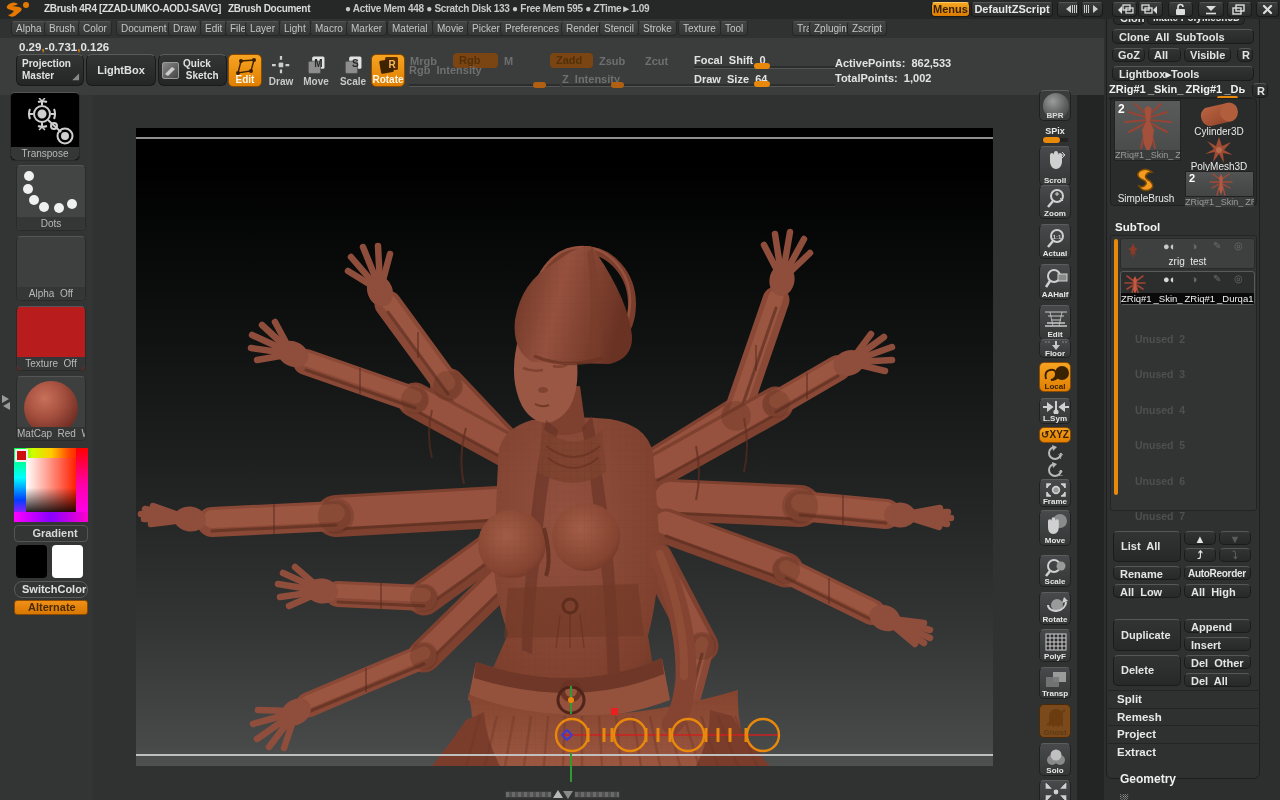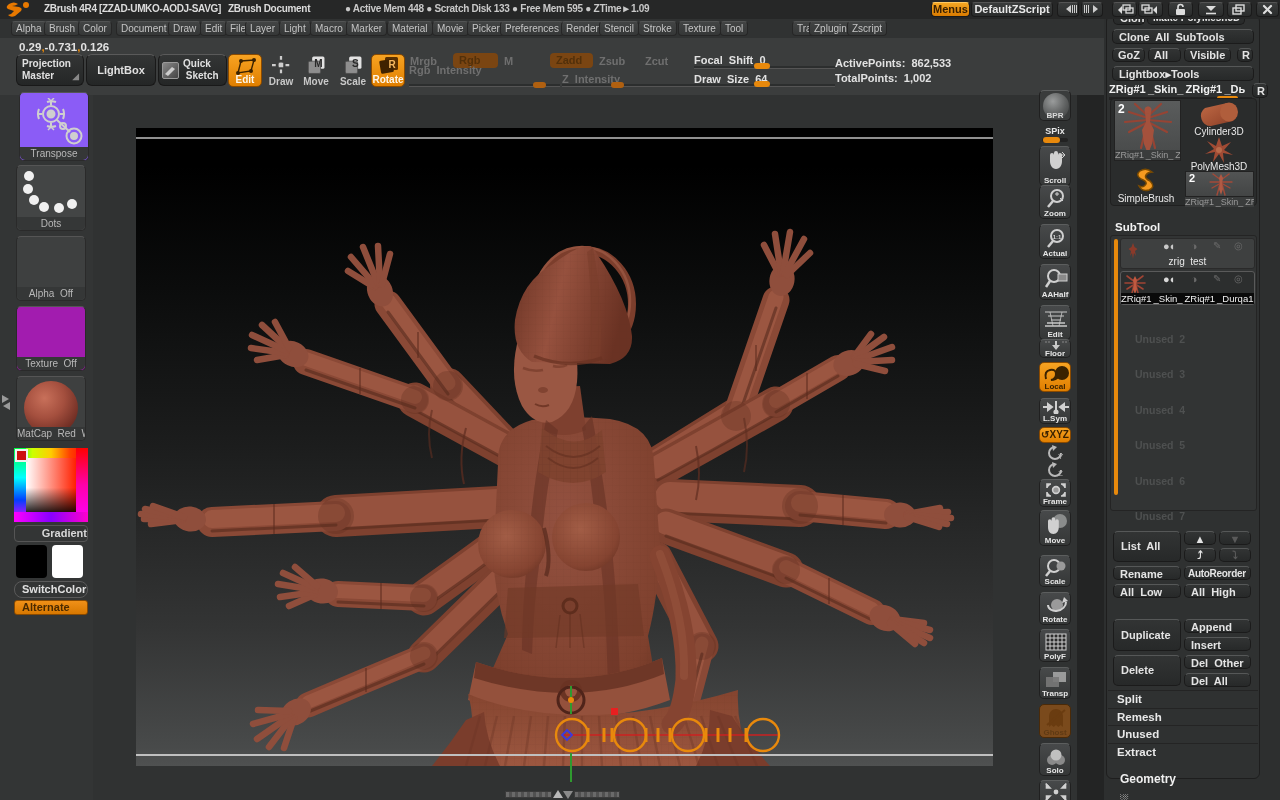--- a/index.html
+++ b/index.html
@@ -216,21 +216,21 @@
     <div class="thumb" style="left:754px;top:25px"></div>
     <span class="whlab" style="left:694px;top:35px">Draw&nbsp; Size&nbsp; 64</span>
     <div class="slider" style="left:694px;top:46px;width:141px"></div>
     <div class="thumb" style="left:754px;top:43px"></div>
     <span class="whlab" style="left:835px;top:19px">ActivePoints:&nbsp; 862,533</span>
     <span class="whlab" style="left:835px;top:34px">TotalPoints:&nbsp; 1,002</span>
     <div style="position:absolute;left:94px;top:57px;width:36px;height:7px;background:#8a8a8a;border-radius:1px"></div>
   </div>
   <div id="leftedge"></div>
   <div id="lefttray">
-    <div class="lpanel" style="top:-3px;height:69px;left:19px;width:70px;background:#8b5cf6">
+    <div class="lpanel" style="top:-3px;height:69px;left:10px;width:70px;background:#000000">
       <svg class="abs" style="left:12px;top:5px" width="52" height="50" viewBox="0 0 52 50">
         <g stroke="#cfcfcf" stroke-width="2" fill="none">
           <circle cx="19" cy="16" r="8"></circle>
           <circle cx="19" cy="16" r="3.5" fill="#cfcfcf"></circle>
           <path d="M19 2 L19 7 M19 25 L19 30 M5 16 L10 16 M28 16 L33 16"></path>
           <path d="M15 4 A13 13 0 0 1 24 4 M15 28 A13 13 0 0 0 24 28 M7 11 A13 13 0 0 0 7 21 M31 11 A13 13 0 0 1 31 21"></path>
           <path d="M16 0 L19 3 L22 0 M16 32 L19 29 L22 32" stroke-width="1.5"></path>
           <line x1="25" y1="22" x2="38" y2="34"></line>
           <circle cx="31" cy="28" r="3"></circle>
           <circle cx="42" cy="38" r="7.5"></circle>
@@ -248,21 +248,21 @@
             <circle cx="27" cy="41" r="5"></circle>
             <circle cx="42" cy="42" r="5"></circle>
             <circle cx="55" cy="38" r="5"></circle>
         </g>
       </svg>
       <div class="lab">Dots</div>
     </div>
     <div class="lpanel" style="top:141px;height:65px;left:16px;width:70px;background:#3e4040">
       <div class="lab">Alpha&nbsp; Off</div>
     </div>
-    <div class="lpanel" style="top:211px;height:65px;left:16px;width:70px;background:#a21caf">
+    <div class="lpanel" style="top:211px;height:65px;left:16px;width:70px;background:#b91c1c">
       <div class="lab">Texture&nbsp; Off</div>
     </div>
     <div class="lpanel" style="top:281px;height:65px;left:16px;width:70px;background:#3e4040">
       <div style="position:absolute;left:7px;top:4px;width:54px;height:54px;border-radius:50%;background:radial-gradient(circle at 38% 32%, #c8705a 0%, #a44f3e 40%, #702e24 75%, #571f18 100%)"></div>
       <div class="lab">MatCap&nbsp; Red&nbsp; Wa</div>
     </div>
     <div class="abs" style="left:14px;top:353px;width:74px;height:78px">
       <svg width="74" height="78" viewBox="0 0 74 78">
         <defs>
           <linearGradient id="hueh" x1="0" y1="0" x2="1" y2="0">
@@ -299,25 +299,25 @@
         </defs>
         <rect x="0" y="0" width="74" height="74" fill="url(#hueh)"></rect>
         <rect x="0" y="0" width="12" height="74" fill="url(#huev)"></rect>
         <rect x="62" y="0" width="12" height="74" fill="url(#huev2)"></rect>
         <rect x="0" y="64" width="74" height="10" fill="url(#hueb)"></rect>
         <rect x="12" y="10" width="50" height="54" fill="url(#sat)"></rect>
         <rect x="12" y="10" width="50" height="54" fill="url(#valv)"></rect>
         <rect x="2" y="2" width="11" height="11" fill="#cc1010" stroke="#f0f0f0" stroke-width="2"></rect>
       </svg>
     </div>
-    <div class="abs" style="left:14px;top:430px;width:74px;height:17px;background:#333535;border:1px solid #555;border-radius:4px;text-align:right;padding-left:8px;font-size:11px;font-weight:bold;color:#d8d8d8;line-height:15px">Gradient</div>
+    <div class="abs" style="left:14px;top:430px;width:74px;height:17px;background:#333535;border:1px solid #555;border-radius:4px;text-align:center;padding-left:8px;font-size:11px;font-weight:bold;color:#d8d8d8;line-height:15px">Gradient</div>
     <div class="abs" style="left:16px;top:450px;width:31px;height:33px;background:#000;border-radius:4px"></div>
     <div class="abs" style="left:52px;top:450px;width:31px;height:33px;background:#fff;border-radius:4px"></div>
     <div class="abs" style="left:14px;top:486px;width:74px;height:17px;background:#333535;border:1px solid #5a5a5a;border-radius:8px;text-align:left;padding-left:7px;font-size:11px;font-weight:bold;color:#e0e0e0;line-height:15px">SwitchColor</div>
-    <div class="abs" style="left:14px;top:505px;width:74px;height:15px;background:linear-gradient(#f09018,#d87800);border:1px solid #8a4a00;border-radius:3px;text-align:left;padding-left:7px;font-size:11px;font-weight:bold;color:#4a2a00;line-height:13px">Alternate</div>
+    <div class="abs" style="left:14px;top:505px;width:74px;height:15px;background:linear-gradient(#f09018,#d87800);border:1px solid #8a4a00;border-radius:3px;text-align:left;padding-left:13px;font-size:11px;font-weight:bold;color:#4a2a00;line-height:13px">Alternate</div>
     <svg class="abs" style="left:0px;top:295px" width="12" height="22" viewBox="0 0 12 22">
         <path d="M2 5 L9 9 L2 13 Z" fill="#9a9a9a"></path>
         <path d="M10 12 L3 16 L10 20 Z" fill="#9a9a9a"></path>
       </svg>
   </div>
   <div id="workspace">
     <div id="canvas">
 
 <svg class="abs" style="left:0;top:0" width="857" height="638" viewBox="0 0 857 638">
 <defs>
@@ -920,18 +920,18 @@
         <span style="padding:8px 0 0 7px">Delete</span>
       </div>
     <div class="rbtn" style="left:80px;top:636px;width:67px;height:14px">
         <span style="padding:1px 0 0 6px">Del&nbsp; Other</span>
       </div>
     <div class="rbtn" style="left:80px;top:654px;width:67px;height:14px">
         <span style="padding:1px 0 0 6px">Del&nbsp; All</span>
       </div>
     <div class="abs" style="left:4px;top:671px;width:150px;height:17px;border-top:1px solid #242424;font-size:11.5px;font-weight:bold;color:#e8e8e8;padding:2px 0 0 9px">Split</div>
     <div class="abs" style="left:4px;top:689px;width:150px;height:17px;border-top:1px solid #242424;font-size:11.5px;font-weight:bold;color:#e8e8e8;padding:2px 0 0 9px">Remesh</div>
-    <div class="abs" style="left:4px;top:706px;width:150px;height:17px;border-top:1px solid #242424;font-size:11.5px;font-weight:bold;color:#e8e8e8;padding:2px 0 0 9px">Unused</div>
+    <div class="abs" style="left:4px;top:706px;width:150px;height:17px;border-top:1px solid #242424;font-size:11.5px;font-weight:bold;color:#e8e8e8;padding:2px 0 0 9px">Project</div>
     <div class="abs" style="left:4px;top:724px;width:150px;height:17px;border-top:1px solid #242424;font-size:11.5px;font-weight:bold;color:#e8e8e8;padding:2px 0 0 9px">Extract</div>
     <div class="abs" style="left:16px;top:753px;font-size:12px;font-weight:bold;color:#f0f0f0">Geometry</div>
     <div class="abs" style="left:16px;top:774px;font-size:12px;font-weight:bold;color:#f0f0f0">░</div>
   </div>
 </div>
 
 </body></html>

